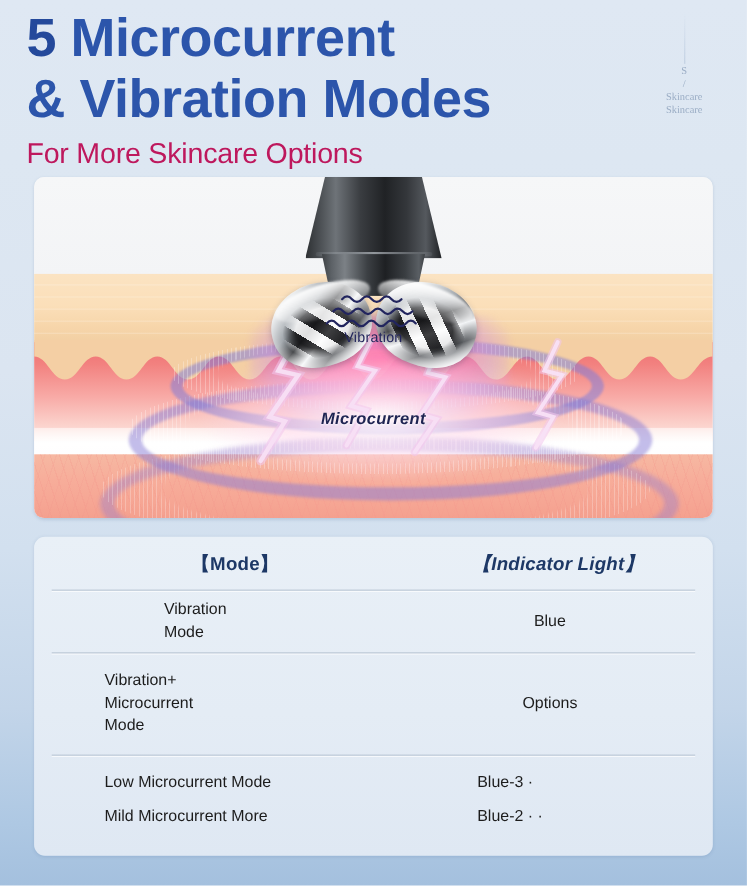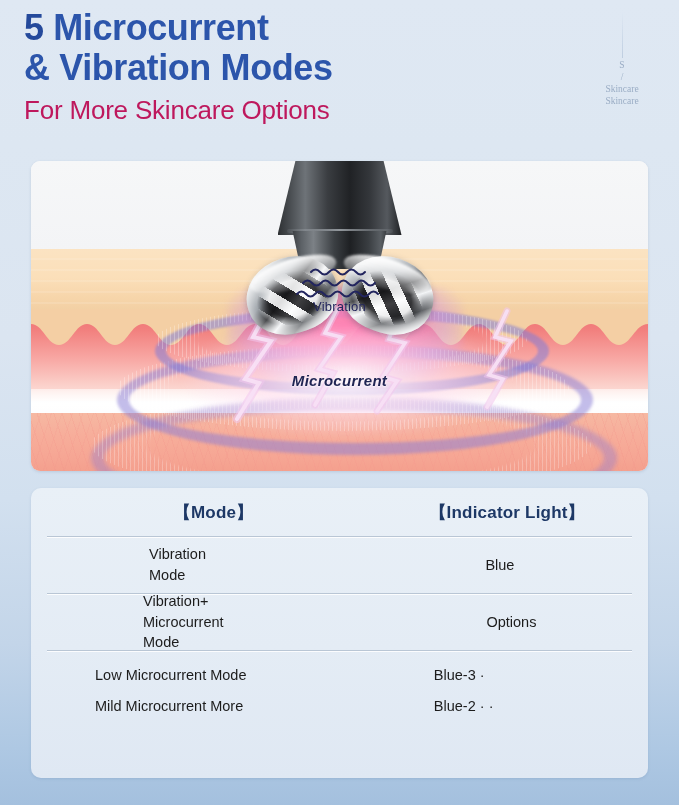--- a/index.html
+++ b/index.html
@@ -30,21 +30,21 @@
   }
 
   
   .header {
     position: absolute;
     left: 24px;
     top: 8px;
     width: 600px;
   }
   .title-line {
-    font-size: 36px;
+    font-size: 49px;
     font-weight: bold;
     line-height: 1.12;
     letter-spacing: -0.4px;
     color: #2c55ab;
     white-space: nowrap;
   }
   .title-line .num {
     color: #24499b;
   }
   .subtitle {
@@ -331,39 +331,39 @@
     box-shadow: 0 1px 3px rgba(70,100,140,0.16);
     overflow: hidden;
   }
   .thead {
     display: flex;
     height: 48px;
     align-items: center;
     padding-left: 30px;
   }
   .col-mode { width: 52%; text-align: center; }
-  .col-light { width: 48%; text-align: center; }
+  .col-light { width: 48%; text-align: center; font-style: italic; }
   .th {
     font-size: 17px;
     font-weight: bold;
     color: #1d3866;
     letter-spacing: 0.2px;
   }
   .divider {
     height: 1px;
     margin: 0 16px;
     background: #b9c6d5;
     box-shadow: 0 1px 0 rgba(255,255,255,0.85);
   }
   .trow {
     display: flex;
     align-items: center;
   }
   .trow-tall { height: 56px; }
-  .trow-taller { height: 56px; margin-left: 48px; }
+  .trow-taller { height: 92px; }
   .trow-compact { height: 31px; }
   .td {
     font-size: 14.5px;
     color: #1c1c1c;
     line-height: 1.42;
   }
   .td-mode-block {
     width: 52%;
     text-align: left;
     padding-left: 118px;

